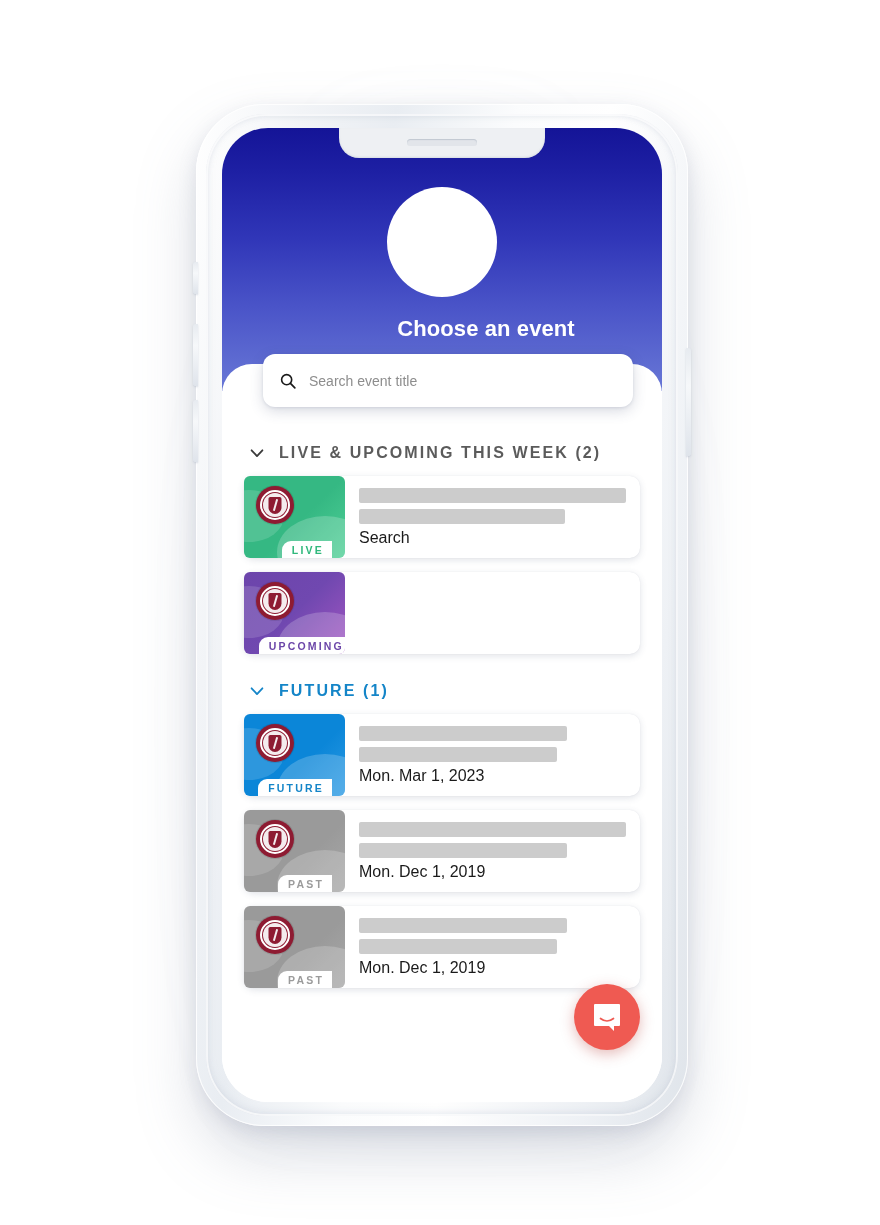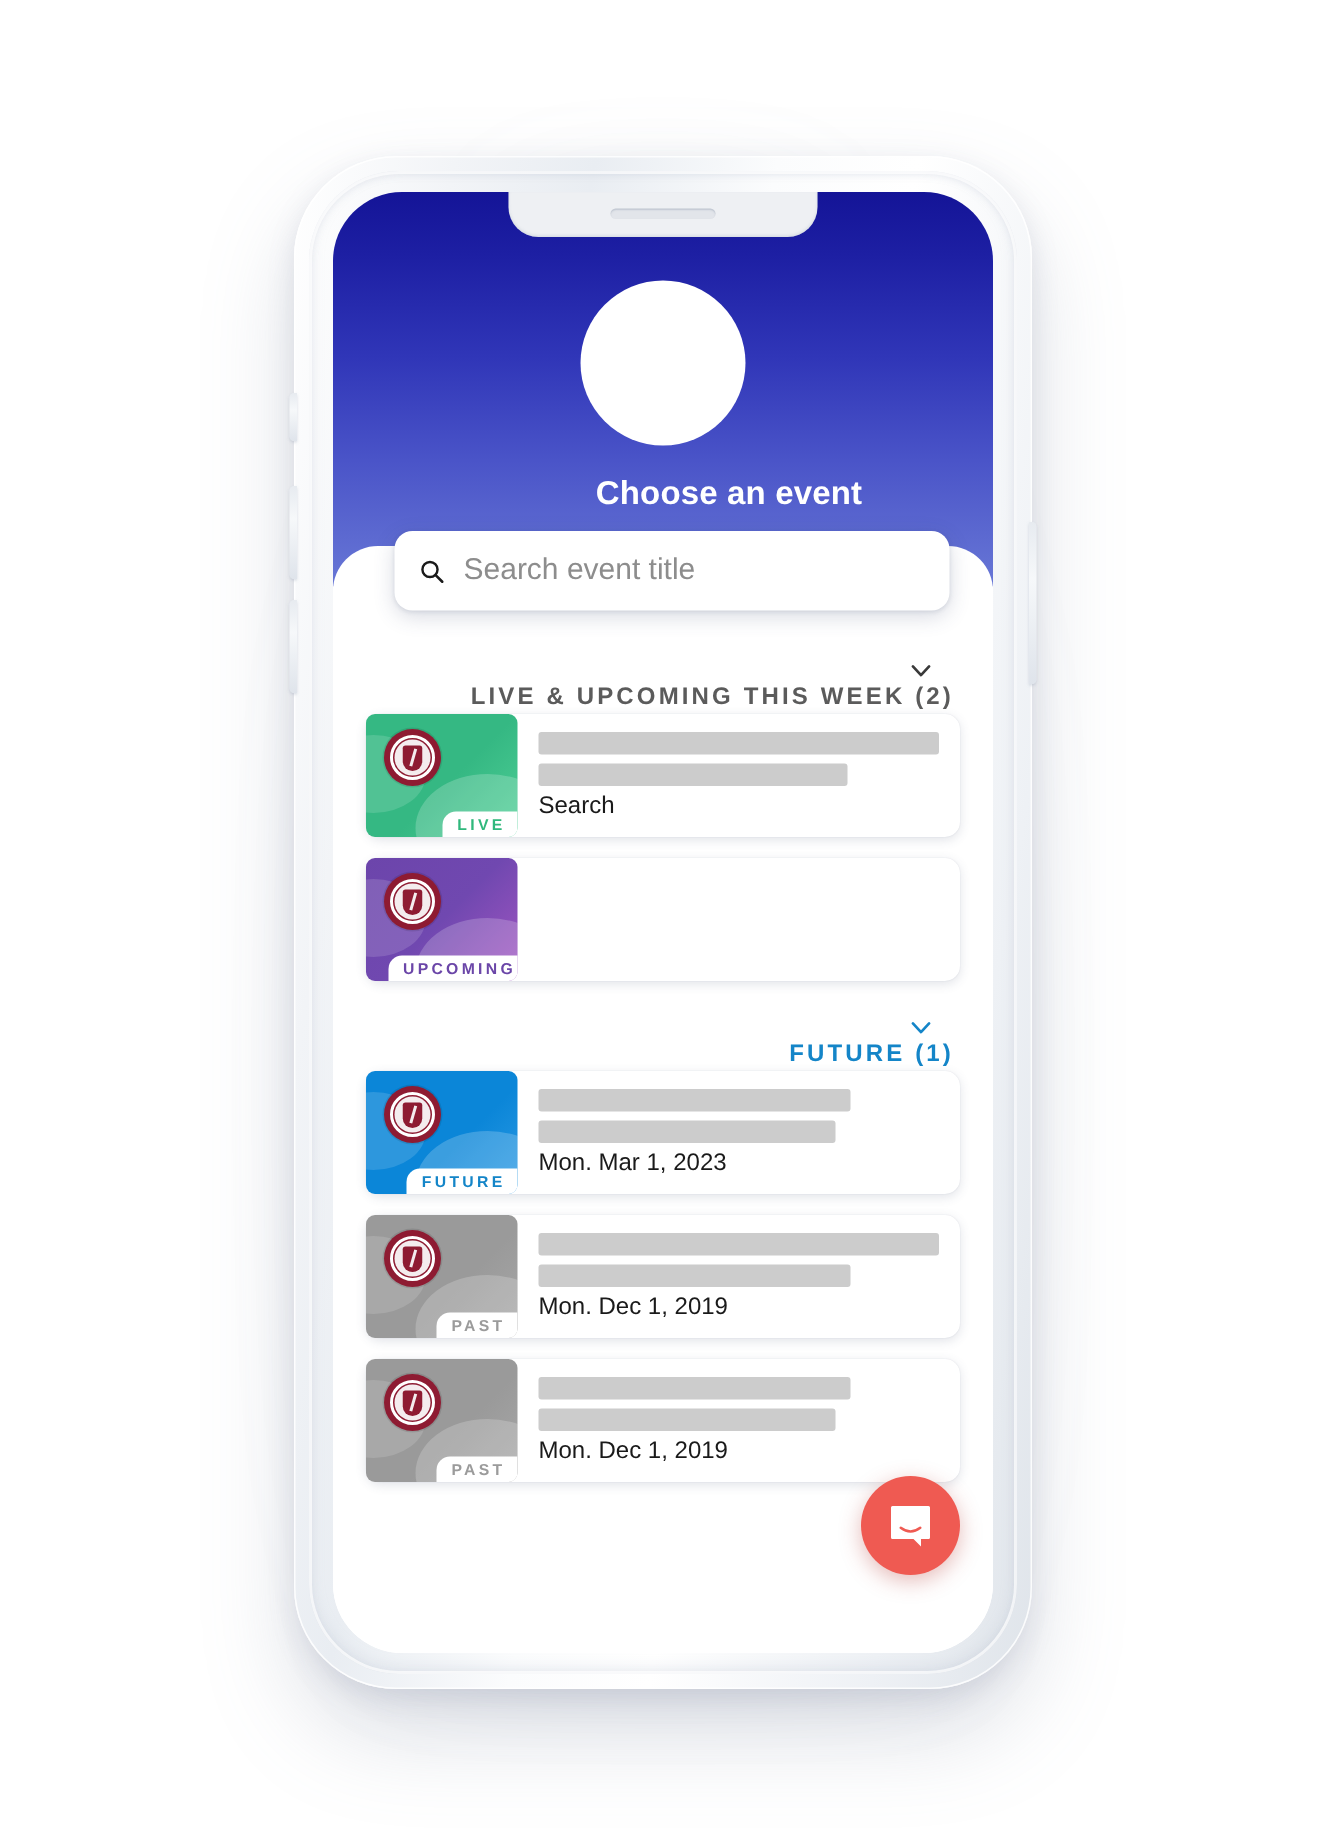--- a/index.html
+++ b/index.html
@@ -186,46 +186,45 @@
     height: 18px;
     margin-right: 12px;
     flex: 0 0 auto;
     display: block;
   }
   .search-input {
     border: none;
     outline: none;
     background: transparent;
     font-family: "Liberation Sans", sans-serif;
-    font-size: 20px;
+    font-size: 14px;
     color: #3c3c3c;
     width: 100%;
     padding: 0;
   }
   .search-input::placeholder { color: #8d8d8d; }
 
   
   .list-area {
     position: absolute;
     left: 0;
     top: 296px;
     width: 100%;
     bottom: 0;
     z-index: 20;
     overflow: hidden;
   }
 
   .section-header {
     display: flex;
-    align-items: flex-end;
+    align-items: center;
     padding: 0 26px;
     height: 30px;
     margin-top: 22px;
     margin-bottom: 8px;
-    flex-direction: column;
   }
   .section-header:first-child { margin-top: 14px; }
 
   .chev {
     width: 18px;
     height: 18px;
     margin-right: 13px;
     flex: 0 0 auto;
   }
   .section-label {
@@ -305,21 +304,21 @@
     left: 50%;
     top: 2px;
     transform: translateX(-50%) rotate(16deg);
     width: 2px;
     height: 12px;
     background: #f4ecee;
   }
 
   .badge {
     position: absolute;
-    right: 0;
+    right: 13px;
     bottom: 0;
     background: #ffffff;
     border-radius: 9px 0 0 0;
     padding: 4px 8px 3px 10px;
     font-size: 10.5px;
     font-weight: bold;
     letter-spacing: 2.2px;
     line-height: 1;
     z-index: 3;
   }

